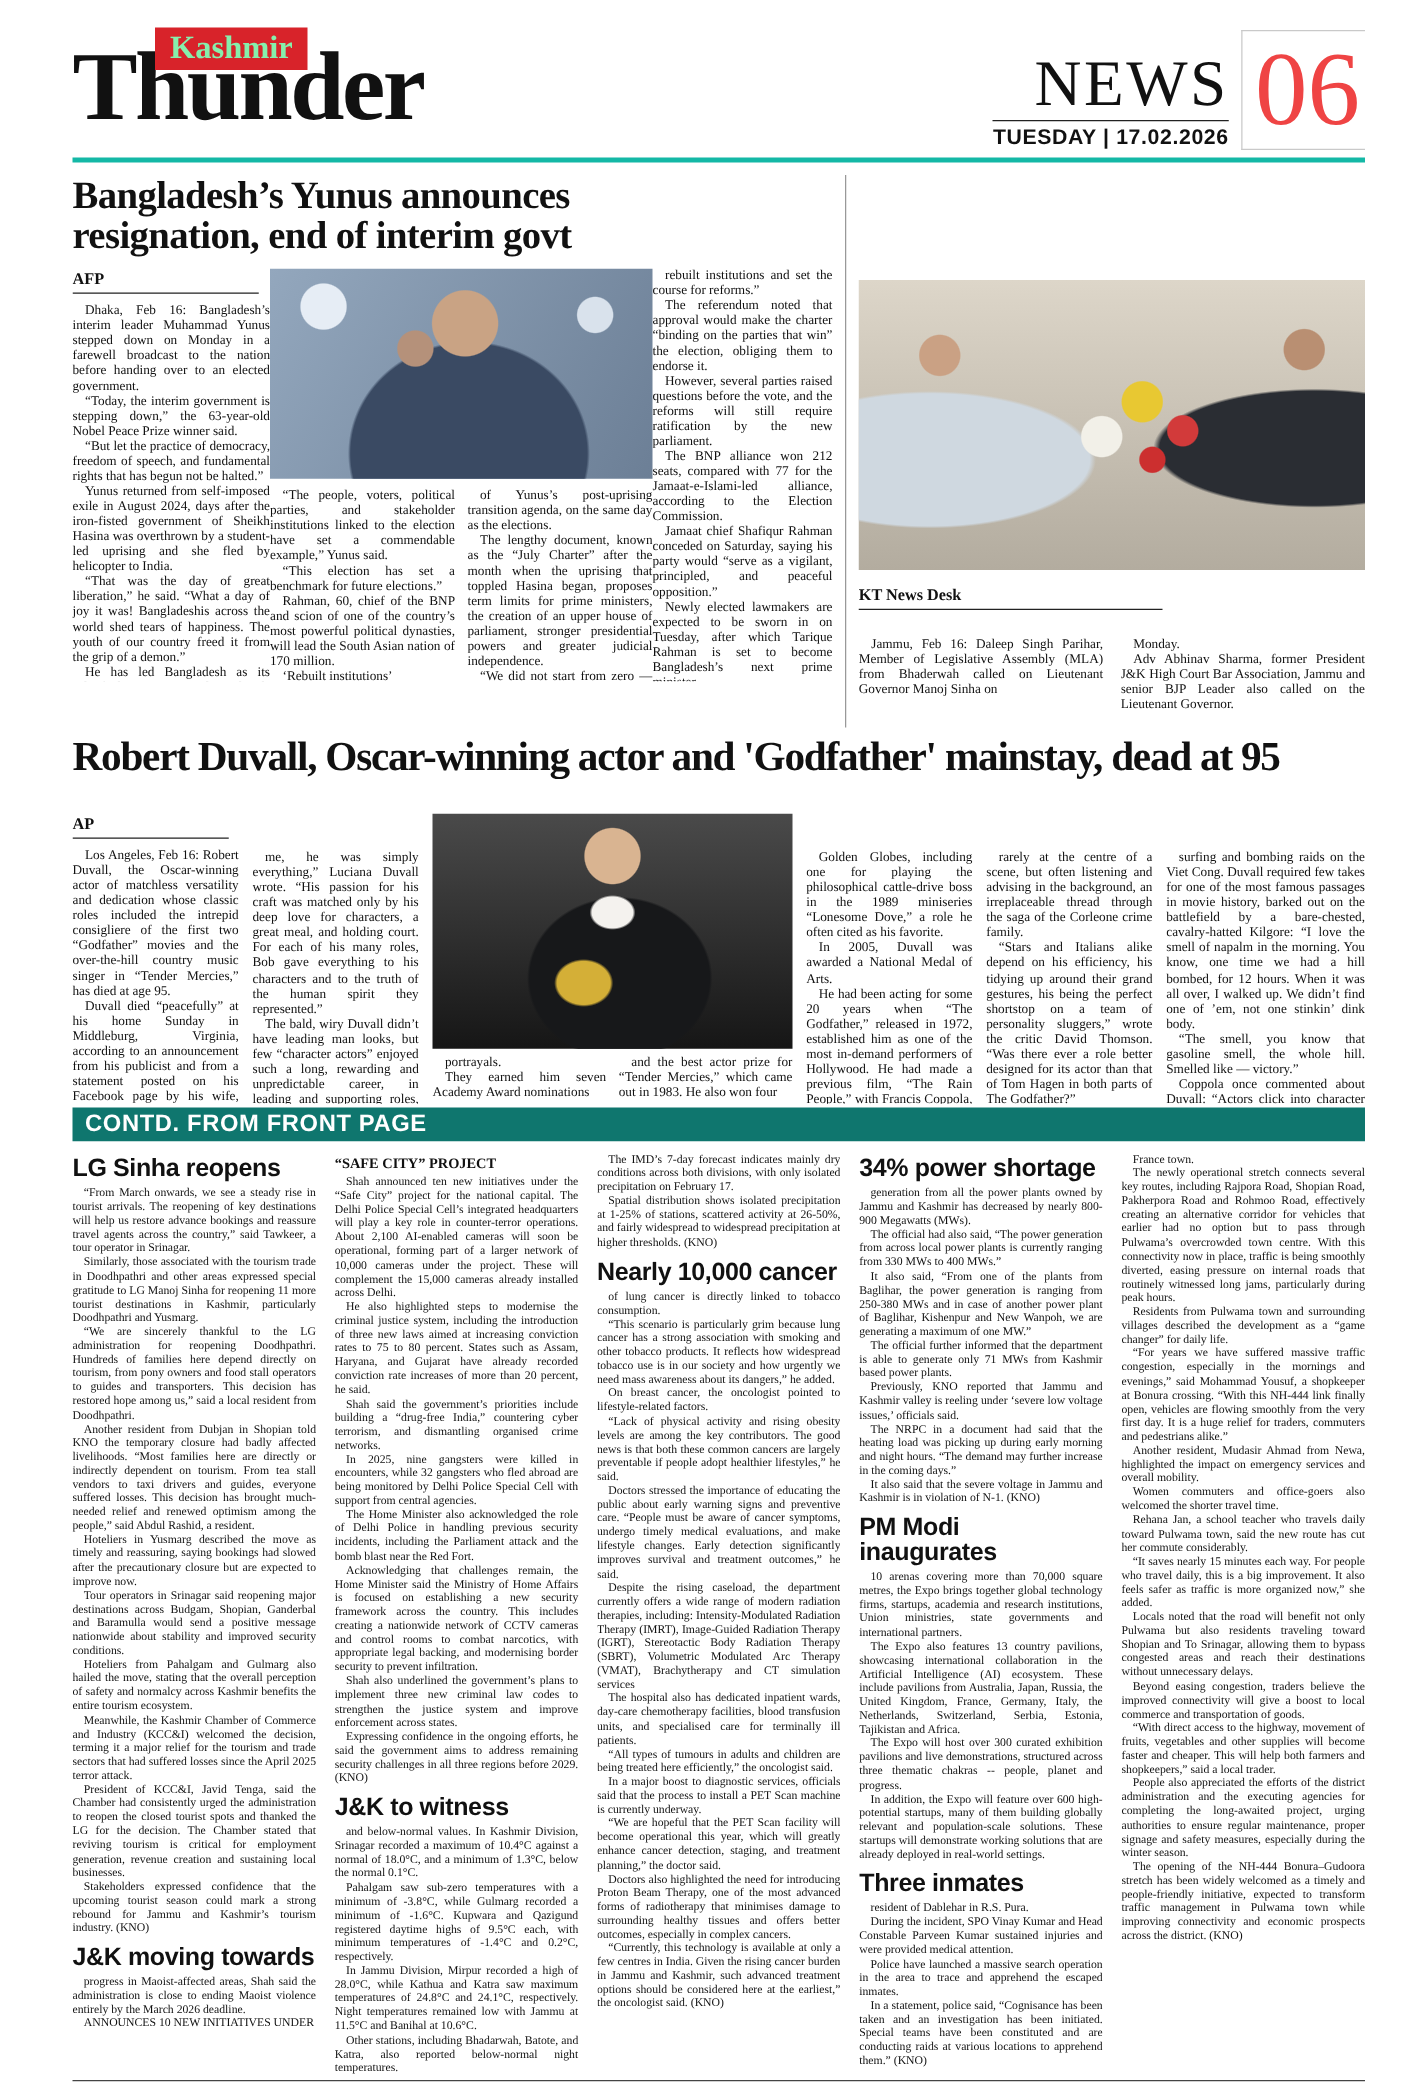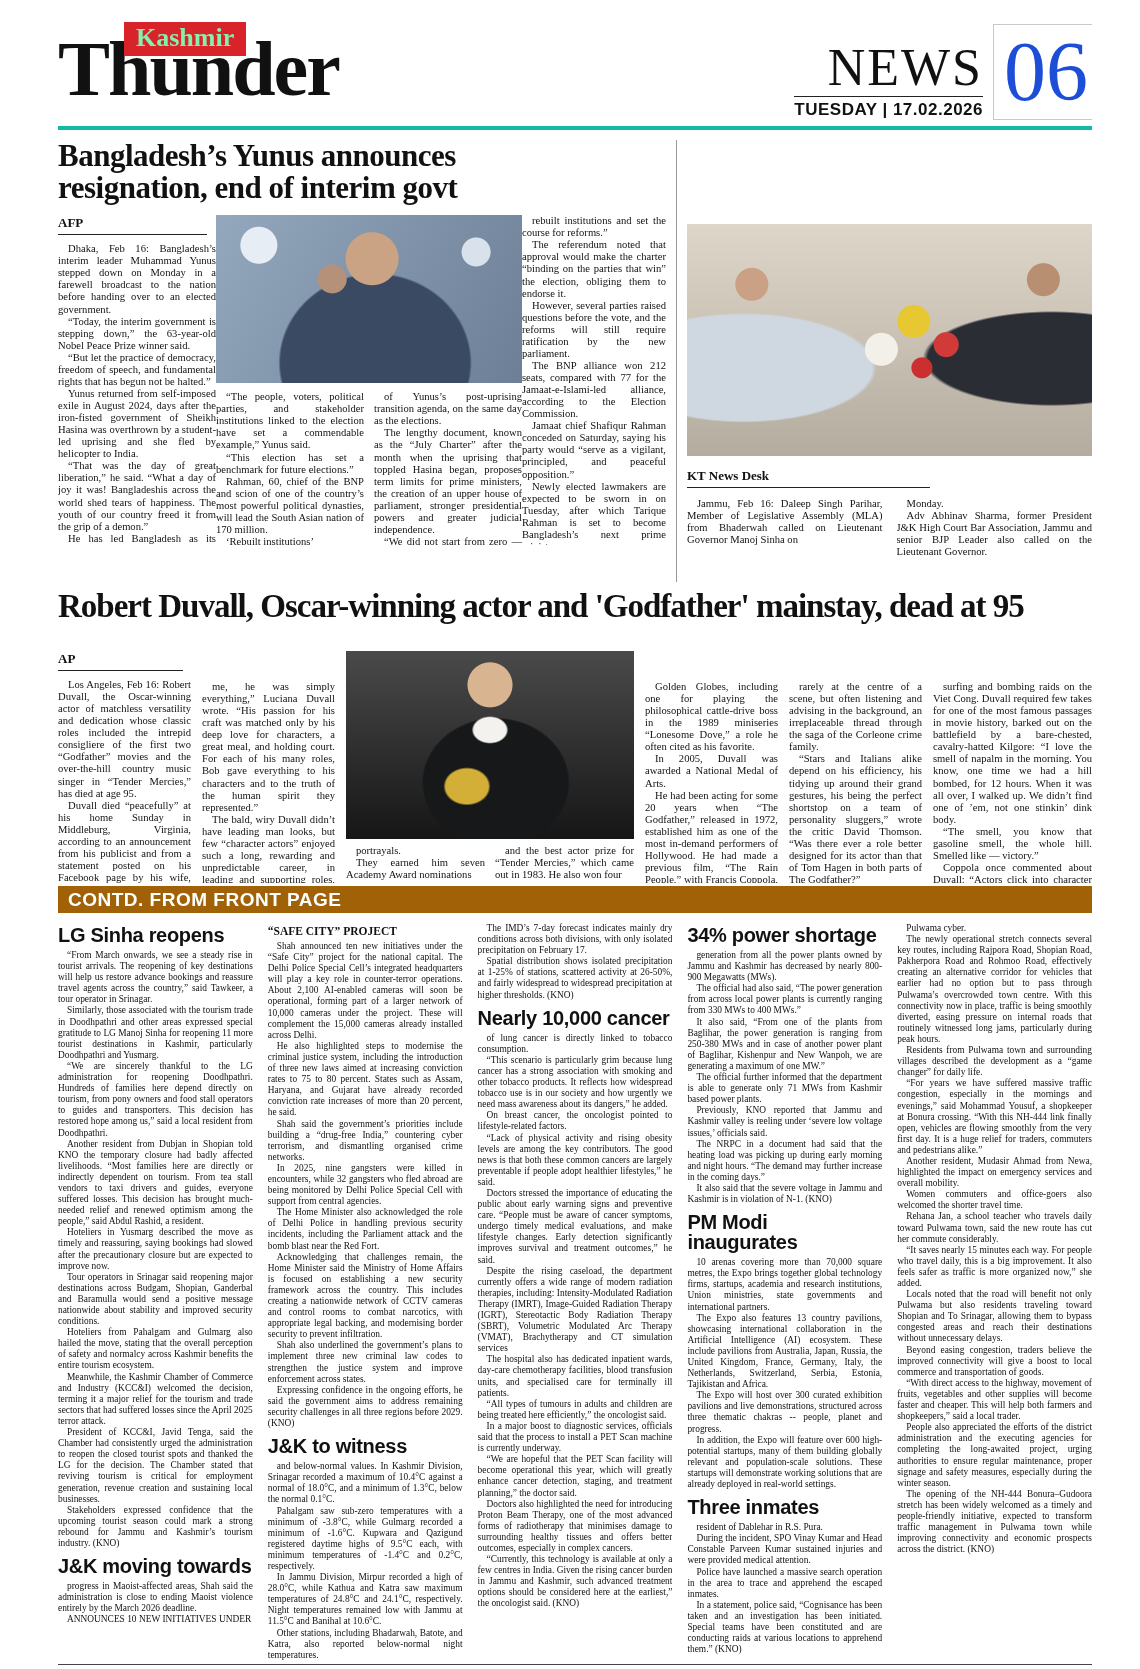--- a/index.html
+++ b/index.html
@@ -18,21 +18,21 @@
                   font-family:"Liberation Serif", serif; }
   .header-right { display:flex; align-items:stretch; height:96px; }
   .news-block { text-align:right; display:flex; flex-direction:column; justify-content:flex-end;
                 padding-right:10px; }
   .news-title { font-family:"Liberation Serif", serif; font-size:52px; line-height:0.95;
                 letter-spacing:2px; font-weight:normal; }
   .news-rule { border-top:1.5px solid #222; margin-top:4px; }
   .news-date { font-family:"Liberation Sans", sans-serif; font-size:17px; font-weight:bold;
                letter-spacing:0.5px; margin-top:3px; }
   .page-number { font-family:"Liberation Serif", serif; font-size:84px; line-height:0.95;
-                 color:#1d4ed8; border:1px solid #c9c9c9; border-right:none; padding:0 4px 0 10px;
+                 color:#ef4444; border:1px solid #c9c9c9; border-right:none; padding:0 4px 0 10px;
                  display:flex; align-items:center; }
 
   
   .byline { font-size:13px; font-weight:bold; border-bottom:1.5px solid #222;
             padding-bottom:3px; margin-bottom:8px; width:94%; }
   .para { font-size:11px; line-height:1.14; text-align:justify; text-indent:10px; }
   .col { overflow:hidden; }
 
   
   .art1 { display:flex; margin-top:10px; height:442px; }
@@ -43,39 +43,39 @@
   .art1-c1 { width:158px; flex:none; }
   .art1-mid { width:306px; flex:none; display:flex; flex-direction:column; }
   .art1-photo { width:100%; height:168px; flex:none; margin-bottom:8px; }
   .art1-midcols { display:flex; gap:10px; flex:1; overflow:hidden; }
   .art1-midcols .col { width:148px; }
   .art1-c4 { flex:1; }
   .art1 .para { font-size:10.6px; }
   .vrule { width:1px; background:#999; margin:0 10px; flex:none; }
   .art1-right { flex:1; display:flex; flex-direction:column; }
   .art1-right-photo { height:232px; margin-top:84px; flex:none; }
-  .art1-right-caption { display:flex; gap:14px; margin-top:2px; overflow:hidden; flex:1; }
+  .art1-right-caption { display:flex; gap:14px; margin-top:14px; overflow:hidden; flex:1; }
   .art1-right-caption .col { flex:1; }
 
   
   .art2 { margin-top:8px; height:288px; }
   .art2-headline { font-size:33px; font-weight:bold; line-height:1; letter-spacing:-1px;
                    margin-bottom:8px; white-space:nowrap; }
   .art2-cols { display:flex; gap:11px; height:232px;margin-top:28px; }
   .art2 .para { font-size:10.6px; }
   .art2-c { width:133px; flex:none; }
   .offset-top { padding-top:30px; }
   .art2-photoblock { width:288px; flex:none; display:flex; flex-direction:column; }
   .art2-photo { height:188px; flex:none; margin-bottom:6px; }
   .art2-stubs { display:flex; gap:10px; flex:1; overflow:hidden; }
   .art2-stubs .col { flex:1; }
   .art2-c7 { flex:1; }
 
   
-  .banner { margin-top:8px; background:#a16207; color:#fff; height:27px; display:flex;
+  .banner { margin-top:8px; background:#0f766e; color:#fff; height:27px; display:flex;
             align-items:center; padding-left:10px; font-family:"Liberation Sans", sans-serif;
             font-weight:bold; font-size:19px; letter-spacing:0.5px; }
   .contd { display:grid; grid-template-columns:repeat(5, 1fr); gap:15px; margin-top:10px;
            height:742px; border-bottom:1px solid #444; padding-bottom:4px; }
   .contd-col { overflow:hidden; }
   .contd .para { font-size:9.4px; line-height:1.18; text-indent:9px; }
   .sec-heading { font-family:"Liberation Sans", sans-serif; font-size:20px; font-weight:bold;
                  letter-spacing:-0.3px; margin:7px 0 5px; line-height:1; }
   .sec-heading:first-child { margin-top:2px; }
   .sec-subhead { font-size:11.5px; font-weight:bold; margin:2px 0 4px; }
@@ -307,21 +307,21 @@
         <p class="para">The Expo also features 13 country pavilions, showcasing international collaboration in the Artificial Intelligence (AI) ecosystem. These include pavilions from Australia, Japan, Russia, the United Kingdom, France, Germany, Italy, the Netherlands, Switzerland, Serbia, Estonia, Tajikistan and Africa.</p>
         <p class="para">The Expo will host over 300 curated exhibition pavilions and live demonstrations, structured across three thematic chakras -- people, planet and progress.</p>
         <p class="para">In addition, the Expo will feature over 600 high-potential startups, many of them building globally relevant and population-scale solutions. These startups will demonstrate working solutions that are already deployed in real-world settings.</p>
         <h3 class="sec-heading">Three inmates</h3>
         <p class="para">resident of Dablehar in R.S. Pura.</p>
         <p class="para">During the incident, SPO Vinay Kumar and Head Constable Parveen Kumar sustained injuries and were provided medical attention.</p>
         <p class="para">Police have launched a massive search operation in the area to trace and apprehend the escaped inmates.</p>
         <p class="para">In a statement, police said, “Cognisance has been taken and an investigation has been initiated. Special teams have been constituted and are conducting raids at various locations to apprehend them.” (KNO)</p>
       </div>
     <div class="contd-col">
-        <p class="para">Pulwama cyber.</p>
+        <p class="para">France town.</p>
         <p class="para">The newly operational stretch connects several key routes, including Rajpora Road, Shopian Road, Pakherpora Road and Rohmoo Road, effectively creating an alternative corridor for vehicles that earlier had no option but to pass through Pulwama’s overcrowded town centre. With this connectivity now in place, traffic is being smoothly diverted, easing pressure on internal roads that routinely witnessed long jams, particularly during peak hours.</p>
         <p class="para">Residents from Pulwama town and surrounding villages described the development as a “game changer” for daily life.</p>
         <p class="para">“For years we have suffered massive traffic congestion, especially in the mornings and evenings,” said Mohammad Yousuf, a shopkeeper at Bonura crossing. “With this NH-444 link finally open, vehicles are flowing smoothly from the very first day. It is a huge relief for traders, commuters and pedestrians alike.”</p>
         <p class="para">Another resident, Mudasir Ahmad from Newa, highlighted the impact on emergency services and overall mobility.</p>
         <p class="para">Women commuters and office-goers also welcomed the shorter travel time.</p>
         <p class="para">Rehana Jan, a school teacher who travels daily toward Pulwama town, said the new route has cut her commute considerably.</p>
         <p class="para">“It saves nearly 15 minutes each way. For people who travel daily, this is a big improvement. It also feels safer as traffic is more organized now,” she added.</p>
         <p class="para">Locals noted that the road will benefit not only Pulwama but also residents traveling toward Shopian and To Srinagar, allowing them to bypass congested areas and reach their destinations without unnecessary delays.</p>
         <p class="para">Beyond easing congestion, traders believe the improved connectivity will give a boost to local commerce and transportation of goods.</p>
         <p class="para">“With direct access to the highway, movement of fruits, vegetables and other supplies will become faster and cheaper. This will help both farmers and shopkeepers,” said a local trader.</p>

